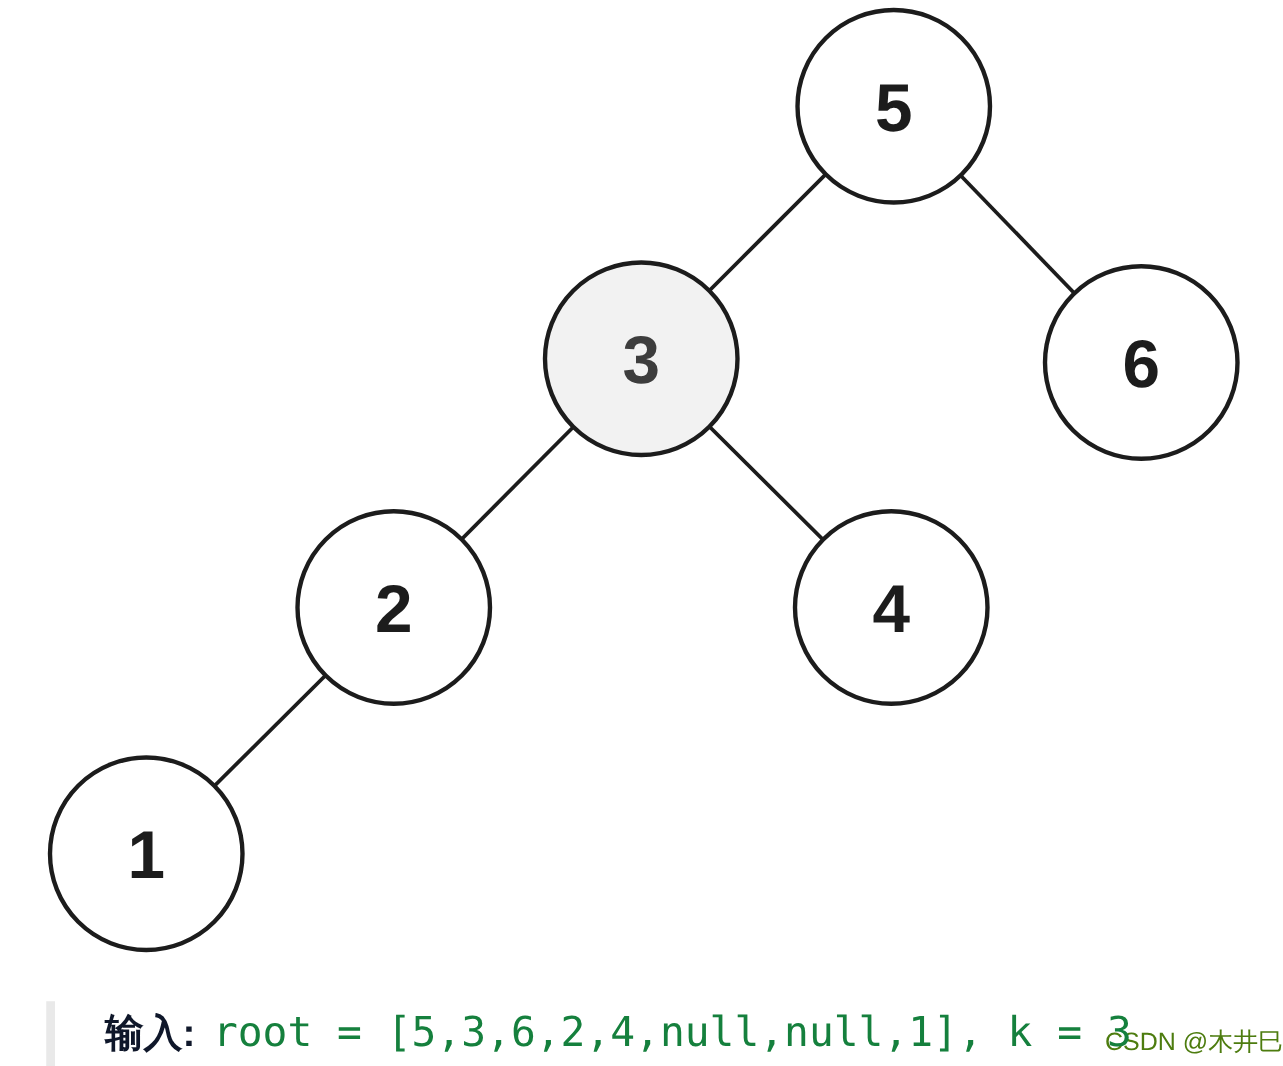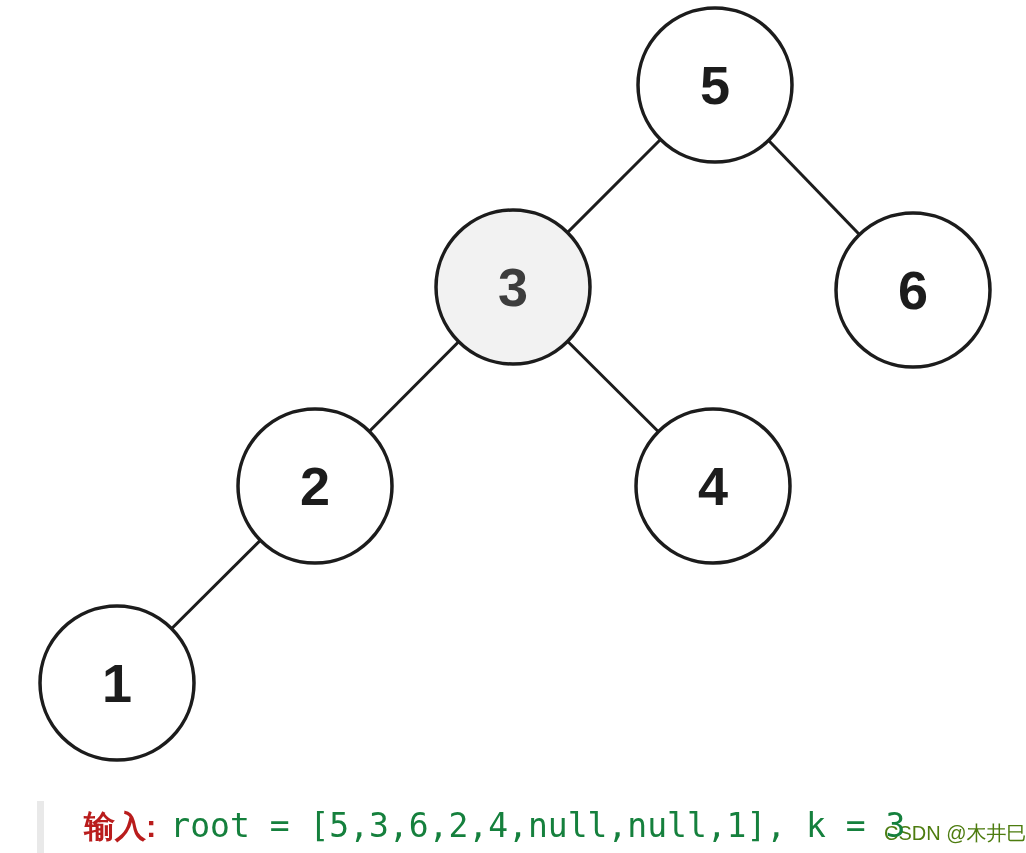--- a/index.html
+++ b/index.html
@@ -89,16 +89,16 @@
       <g>
         <circle cx="117" cy="683" r="77" fill="#ffffff" stroke="#1c1c1c" stroke-width="3.5"></circle>
         <text x="117" y="683" dy="0.36em" text-anchor="middle" class="node-label" fill="#1c1c1c">1</text>
       </g>
     </svg>
 </div>
 
 <div class="quote-bar" style="background: rgb(233, 233, 233);"></div>
 
 <p class="caption">
-  <span class="input-label" style="color: #b91c1c;">输入:</span><span class="input-code" style="color: #15803d;">root = [5,3,6,2,4,null,null,1], k = 3</span>
+  <span class="input-label" style="color: #0f172a;">输入:</span><span class="input-code" style="color: #15803d;">root = [5,3,6,2,4,null,null,1], k = 3</span>
 </p>
 
 <div class="watermark" style="color: #4d7c0f;">CSDN @木井巳</div>
 
 </body></html>

